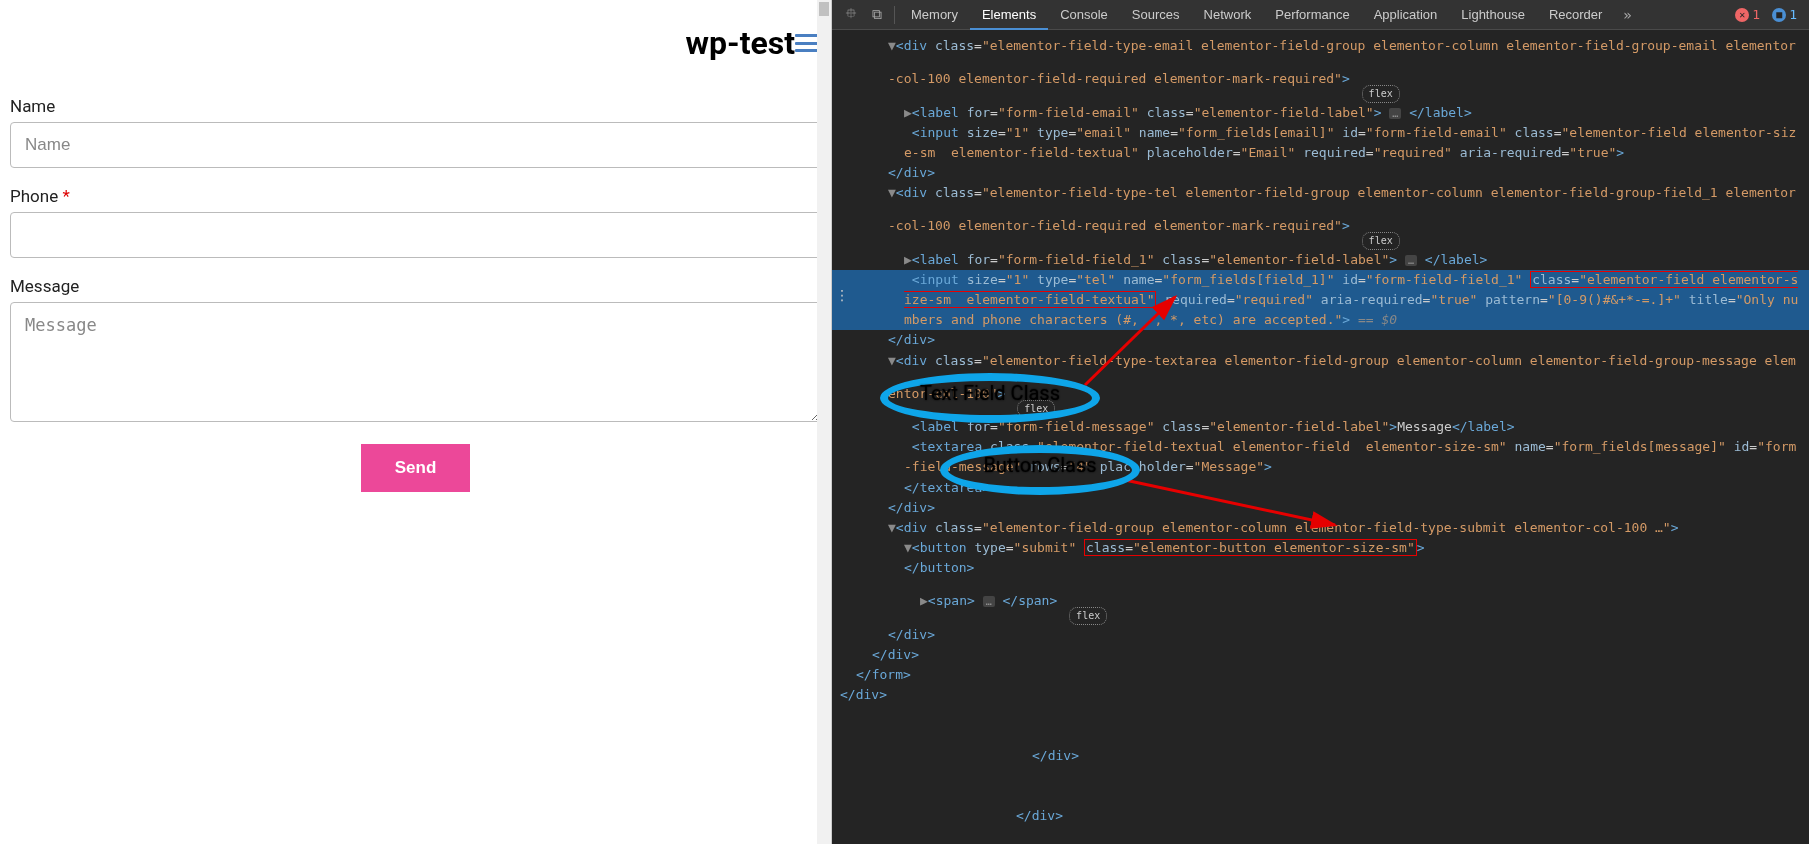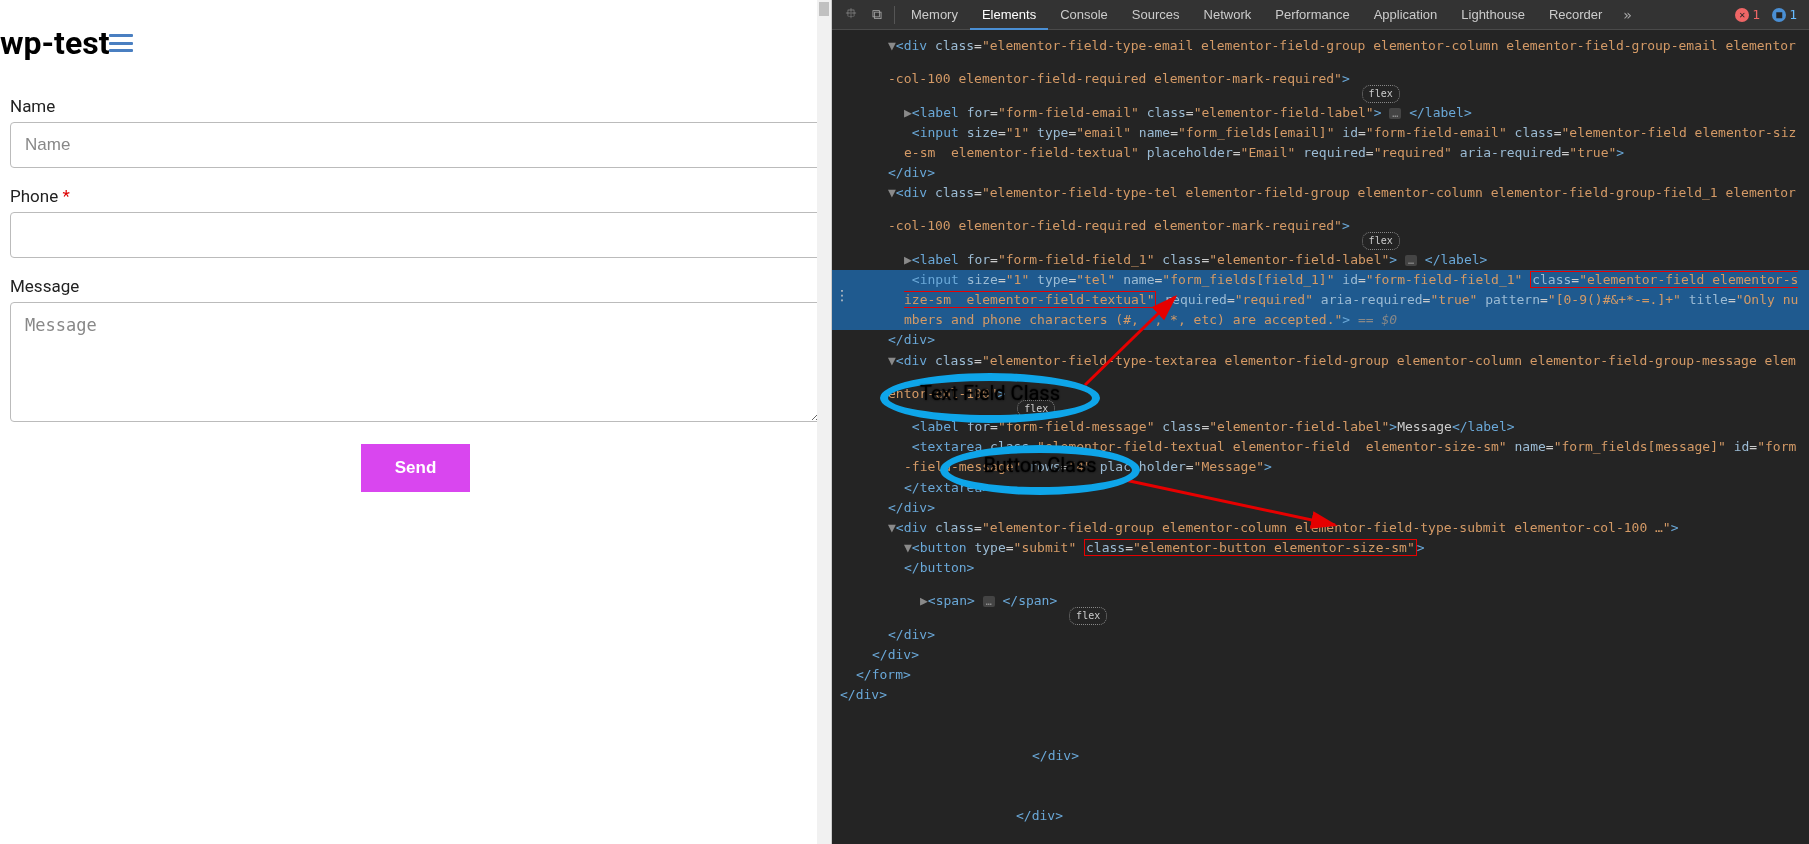--- a/index.html
+++ b/index.html
@@ -1,32 +1,32 @@
 <!DOCTYPE html>
 <html><head>
 <meta charset="utf-8">
 <style>
 * { margin: 0; padding: 0; box-sizing: border-box; }
 body { font-family: -apple-system, BlinkMacSystemFont, "Segoe UI", Roboto, sans-serif; display: flex; height: 844px; width: 1809px; overflow: hidden; background: #fff; }
 
 
 .page-pane { width: 832px; border-right: 1px solid #ccc; position: relative; overflow-y: auto; }
 .page-scroll { padding: 0 0 20px 0; }
-.site-header { display: flex; justify-content: flex-start; align-items: center; padding: 24px 12px 24px 0; }
+.site-header { display: flex; justify-content: flex-end; align-items: center; padding: 24px 12px 24px 0; }
 .site-title { font-size: 32px; font-weight: 700; color: #000; }
 .hamburger { width: 24px; height: 18px; display: flex; flex-direction: column; justify-content: space-between; cursor: pointer; }
 .hamburger span { display: block; height: 3px; background: #4a7fc1; border-radius: 1px; }
 .form-wrap { padding: 10px; }
 .field { margin-bottom: 18px; }
 .field label { display: block; font-size: 17px; color: #222; margin-bottom: 6px; }
 .req { color: #d00; }
 .field input, .field textarea { width: 100%; border: 1px solid #bbb; border-radius: 4px; padding: 12px 14px; font-size: 17px; color: #555; background: #fff; }
 .field input::placeholder, .field textarea::placeholder { color: #888; }
 .field textarea { resize: vertical; height: 120px; }
-.send-btn { display: block; margin: 8px auto 0; background: #d946ef; color: #fff; border: none; padding: 14px 34px; font-size: 17px; font-weight: 600; cursor: pointer; }
+.send-btn { display: block; margin: 8px auto 0; background: #ec4899; color: #fff; border: none; padding: 14px 34px; font-size: 17px; font-weight: 600; cursor: pointer; }
 .vscroll { position: absolute; right: 0; top: 0; bottom: 0; width: 14px; background: #f1f1f1; }
 .vscroll .thumb { position: absolute; left: 2px; right: 2px; top: 2px; height: 14px; background: #c1c1c1; }
 
 
 .annot { position: absolute; pointer-events: none; z-index: 50; }
 .ellipse { border: 8px solid #0ea5e9; border-radius: 50%; display: flex; justify-content: center; }
 .annot-text { color: #fff; font-size: 20px; font-weight: 400; pointer-events: none; text-shadow: 0 0 2px #000; }
 .arrow-svg { position: absolute; pointer-events: none; z-index: 49; }
 
 

